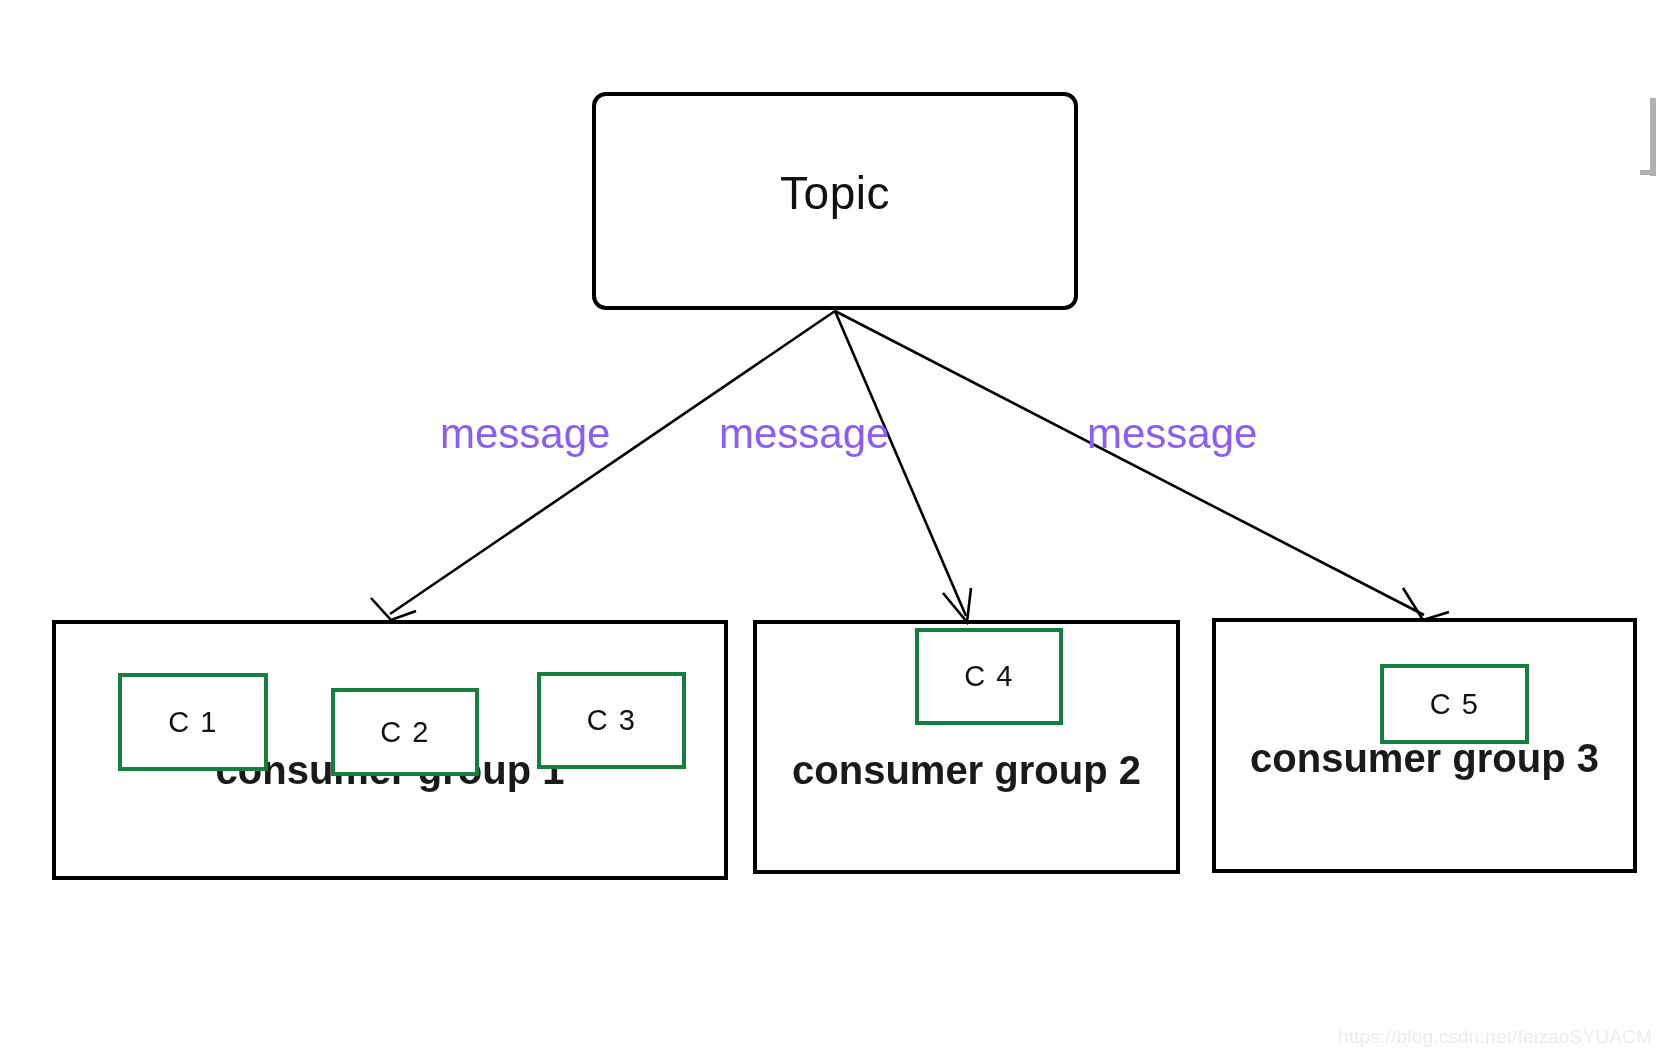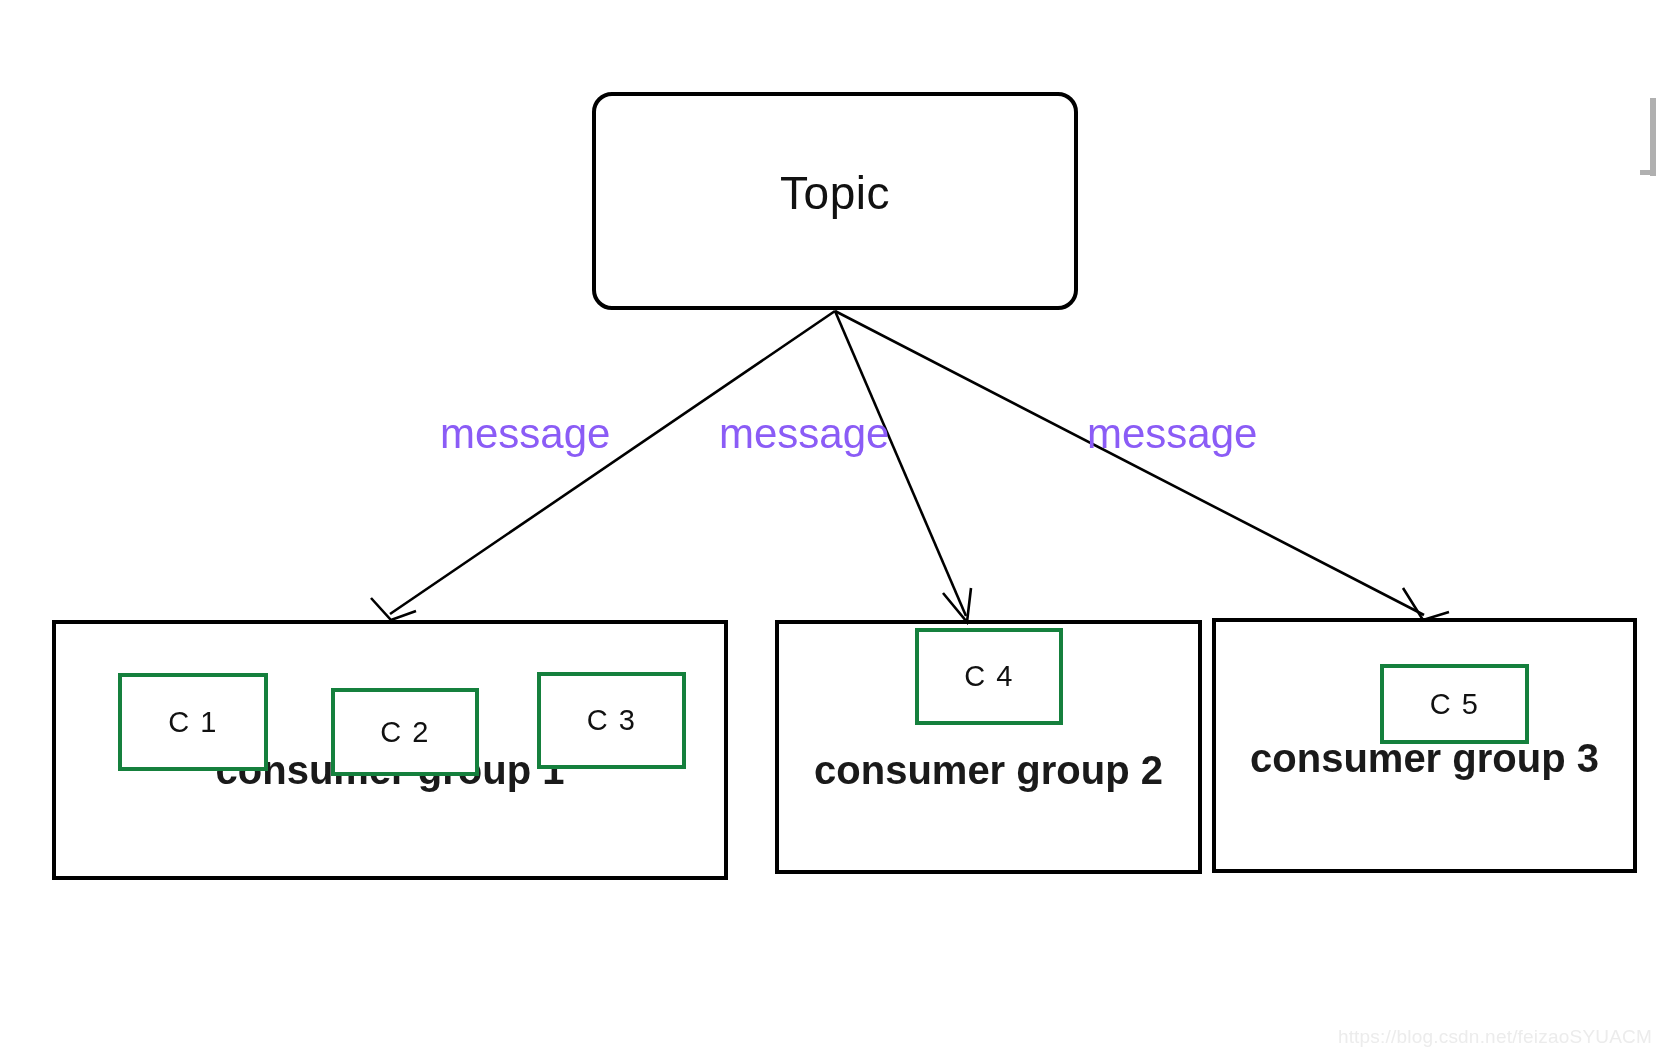--- a/index.html
+++ b/index.html
@@ -24,21 +24,21 @@
     width: 1660px;
     height: 1054px;
   }
   .topic-box {
     position: absolute;
     left: 592px;
     top: 92px;
     width: 486px;
     height: 218px;
     border: 4px solid #000000;
-    border-radius: 20px;
+    border-radius: 14px;
     background: #ffffff;
     box-sizing: border-box;
     display: flex;
     align-items: center;
     justify-content: center;
   }
   .topic-label {
     font-size: 46px;
     color: #111111;
     letter-spacing: 0.5px;
@@ -151,21 +151,21 @@
   <div class="consumer-box" style="left:118px; top:673px; width:150px; height:98px;">
     <span class="consumer-label">C 1</span>
   </div>
   <div class="consumer-box" style="left:331px; top:688px; width:148px; height:88px;">
     <span class="consumer-label">C 2</span>
   </div>
   <div class="consumer-box" style="left:537px; top:672px; width:149px; height:97px;">
     <span class="consumer-label">C 3</span>
   </div>
 
-  <div class="group-box" style="left:775px; top:620px; width:427px; height:254px;">
+  <div class="group-box" style="left:753px; top:620px; width:427px; height:254px;">
     <div class="group-title" style="top:124px;">consumer group 2</div>
   </div>
   <div class="consumer-box" style="left:915px; top:628px; width:148px; height:97px;">
     <span class="consumer-label">C 4</span>
   </div>
 
   <div class="group-box" style="left:1212px; top:618px; width:425px; height:255px;">
     <div class="group-title" style="top:114px;">consumer group 3</div>
   </div>
   <div class="consumer-box" style="left:1380px; top:664px; width:149px; height:80px;">

